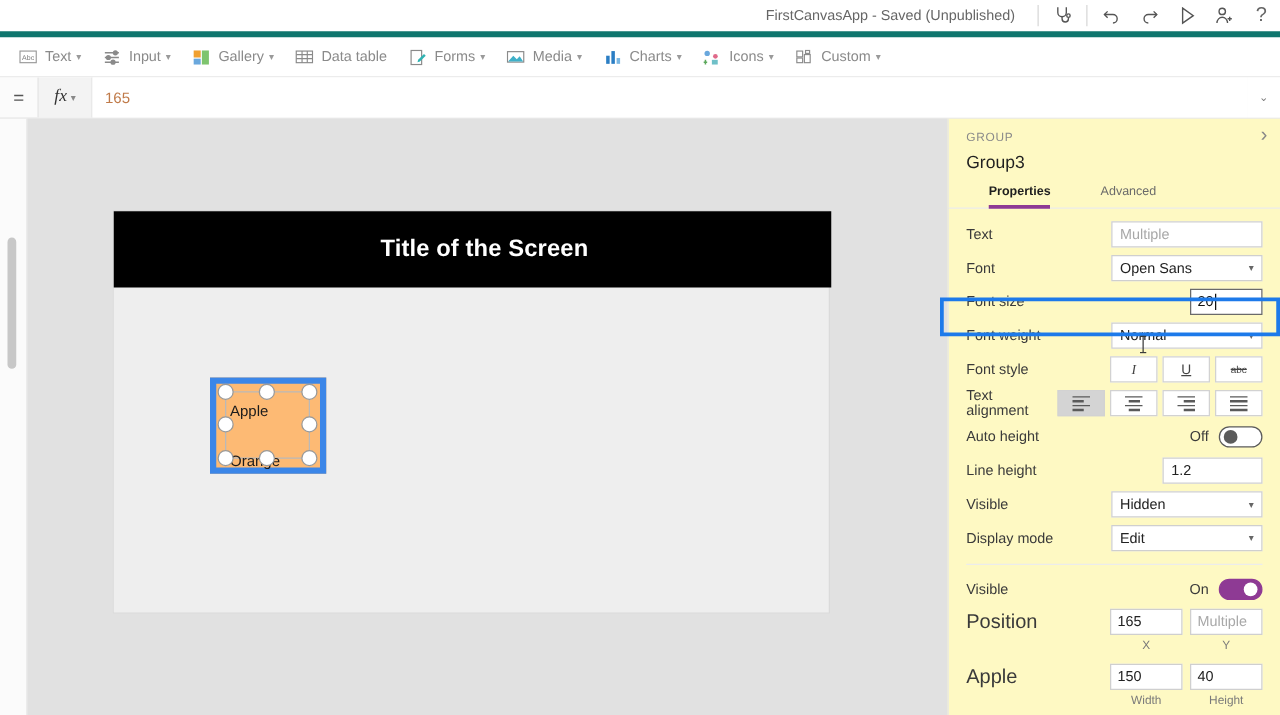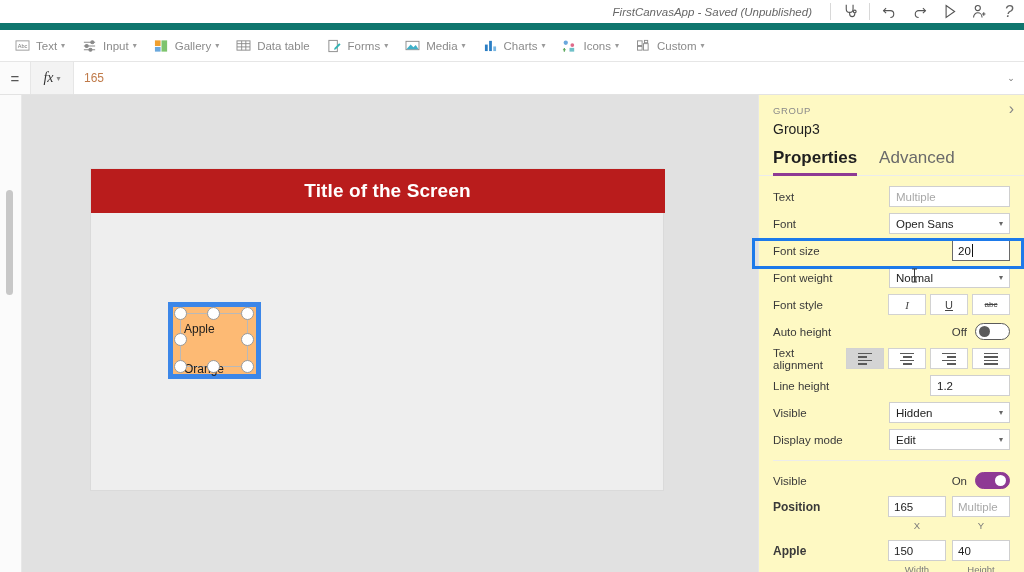--- a/index.html
+++ b/index.html
@@ -13,22 +13,21 @@
     position: relative;
     width: 1024px; height: 572px;
     background: #ffffff;
   }
 
   
   .topbar {
     position: absolute; left: 0; top: 0; width: 1024px; height: 30px;
     background: #ffffff;
     display: flex; align-items: center; justify-content: flex-end;
-    border-bottom: 7px solid #0f766e;
-    font-style: italic;
+    border-bottom: 5px solid #0f766e;
   }
   .app-title {
     font-size: 11.5px; color: #666; margin-right: 14px; white-space: nowrap;
   }
   .tb-sep {
     width: 1px; height: 17px; background: #d8d8d8; margin: 0 4px;
   }
   .tb-icon {
     width: 30px; height: 28px;
     display: flex; align-items: center; justify-content: center;
@@ -108,22 +107,22 @@
   }
 
   
   .screen {
     position: absolute; left: 68px; top: 73px;
     width: 574px; height: 323px;
     background: #eeeeee;
     border: 1px solid #dadada;
   }
   .screen-title {
-    position: absolute; left: 0; top: 0; width: 574px; height: 44px;
-    background: #b91c1c;
+    position: absolute; left: 0; top: 0; width: 574px; height: 61px;
+    background: #000000;
     display: flex; align-items: center; justify-content: center; padding-left: 19px;
   }
   .screen-title span {
     color: #ffffff; font-size: 19px; font-weight: bold; letter-spacing: .1px;
   }
 
   
   .group-sel {
     position: absolute; left: 77px; top: 133px;
     width: 93px; height: 77px;
@@ -173,22 +172,22 @@
   }
   .props-collapse {
     position: absolute; right: 10px; top: 6px;
     font-size: 16px; color: #888; cursor: pointer; line-height: 1;
   }
   .props-tabs {
     display: flex; padding: 0 14px; margin-top: 11px;
     border-bottom: 1px solid #ececec;
   }
   .ptab {
-    font-size: 17px; color: #6a6a6a; padding: 0 0 7px 0;
-    margin-right: 22px; cursor: pointer; position: relative;
+    font-size: 10px; color: #6a6a6a; padding: 0 0 7px 0;
+    margin-right: 22px; cursor: pointer; position: relative; margin-left: 18px;
   }
   .ptab.active { color: #1f1f1f; font-weight: bold; }
   .ptab.active::after {
     content: ""; position: absolute; left: 0; right: 0; bottom: -1px;
     height: 3px; background: #8e3a94;
   }
 
   .prow {
     display: flex; align-items: center;
     height: 27px; padding: 0 14px; position: relative;
@@ -269,21 +268,21 @@
   .toggle.off { background: #fff; border: 1px solid #5b5b5b; }
   .toggle.off .knob { background: #5b5b5b; left: 3px; }
   .toggle.on  { background: #8e3a94; border: 1px solid #8e3a94; }
   .toggle.on .knob { background: #fff; right: 3px; }
 
   .divider {
     height: 1px; background: #ececec; margin: 7px 14px 6px 14px;
   }
 
   .pair-row { display: flex; align-items: center; padding: 0 14px; height: 25px; }
-  .pair-label { font-size: 12px; color: #3a3a3a; flex: 1; font-weight: bold; }
+  .pair-label { font-size: 16px; color: #3a3a3a; flex: 1; }
   .pair-fields { display: flex; gap: 6px; }
   .pfield {
     width: 58px; height: 21px; border: 1px solid #cfcfcf; background: #fff;
     font-size: 11.5px; color: #222; padding: 0 5px;
     display: flex; align-items: center;
   }
   .pfield.ph { color: #a8a8a8; }
   .subrow { display: flex; padding: 1px 14px 0 14px; }
   .subspacer { flex: 1; }
   .subs { display: flex; gap: 6px; }
@@ -542,72 +541,72 @@
         <div class="pctl">
           <div class="btn-grp">
             <div class="sqbtn italic">I</div>
             <div class="sqbtn under">U</div>
             <div class="sqbtn strike" style="font-size:8px">abc</div>
           </div>
         </div>
       </div>
 
       <div class="prow">
+        <div class="plabel">Text alignment</div>
+        <div class="pctl">
+          <div class="btn-grp">
+            <div class="sqbtn sel">
+              <span class="align-lines al-l">
+                  <i></i>
+                  <i></i>
+                  <i></i>
+                  <i></i>
+                </span>
+            </div>
+            <div class="sqbtn">
+              <span class="align-lines al-c">
+                  <i></i>
+                  <i></i>
+                  <i></i>
+                  <i></i>
+                </span>
+            </div>
+            <div class="sqbtn">
+              <span class="align-lines al-r">
+                  <i></i>
+                  <i></i>
+                  <i></i>
+                  <i></i>
+                </span>
+            </div>
+            <div class="sqbtn">
+              <span class="align-lines">
+                  <i></i>
+                  <i></i>
+                  <i></i>
+                  <i></i>
+                </span>
+            </div>
+          </div>
+        </div>
+      </div>
+
+      <div class="prow">
         <div class="plabel">Auto height</div>
         <div class="pctl">
           <div class="tg-wrap">
             <span class="tg-txt">Off</span>
             <span class="toggle off">
                 <span class="knob"></span>
               </span>
           </div>
         </div>
       </div>
 
       <div class="prow">
-        <div class="plabel">Text alignment</div>
-        <div class="pctl">
-          <div class="btn-grp">
-            <div class="sqbtn sel">
-              <span class="align-lines al-l">
-                  <i></i>
-                  <i></i>
-                  <i></i>
-                  <i></i>
-                </span>
-            </div>
-            <div class="sqbtn">
-              <span class="align-lines al-c">
-                  <i></i>
-                  <i></i>
-                  <i></i>
-                  <i></i>
-                </span>
-            </div>
-            <div class="sqbtn">
-              <span class="align-lines al-r">
-                  <i></i>
-                  <i></i>
-                  <i></i>
-                  <i></i>
-                </span>
-            </div>
-            <div class="sqbtn">
-              <span class="align-lines">
-                  <i></i>
-                  <i></i>
-                  <i></i>
-                  <i></i>
-                </span>
-            </div>
-          </div>
-        </div>
-      </div>
-
-      <div class="prow">
         <div class="plabel">Line height</div>
         <div class="pctl">
           <div class="ptext" style="width:80px">1.2</div>
         </div>
       </div>
 
       <div class="prow">
         <div class="plabel">Visible</div>
         <div class="pctl">
           <div class="pselect">

